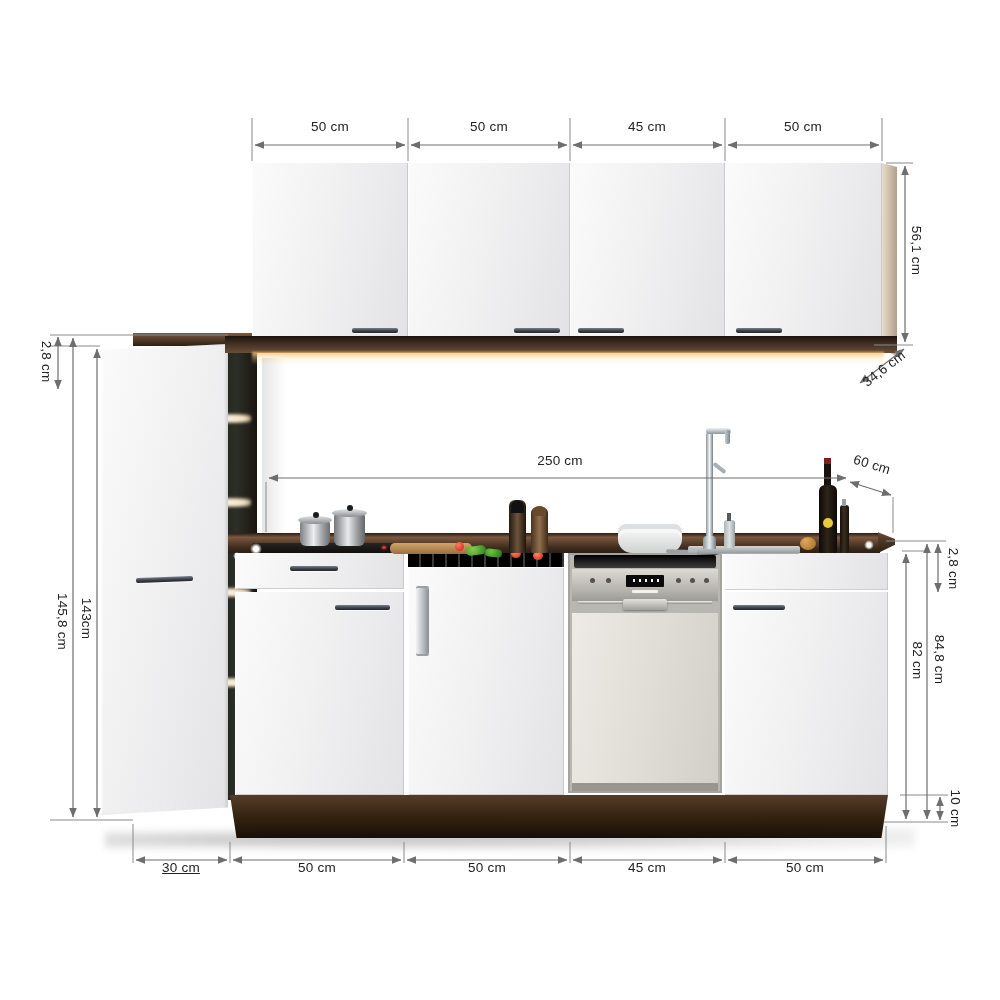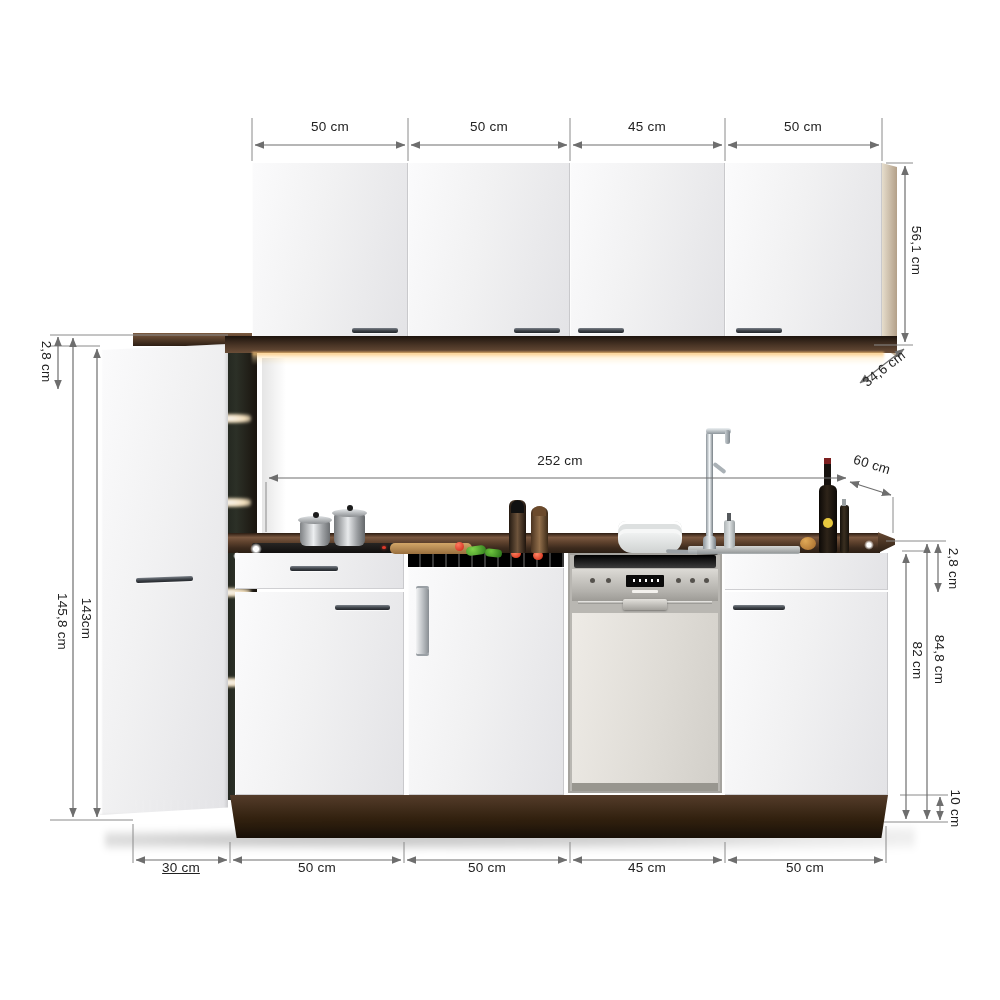--- a/index.html
+++ b/index.html
@@ -264,21 +264,21 @@
   <div class="lbl" style="left:647px;top:128px;">45 cm</div>
   <div class="lbl" style="left:803px;top:128px;">50 cm</div>
 
   <div class="lbl v" style="left:916px;top:252px;">56,1 cm</div>
   <div class="lbl dneg" style="left:884px;top:370px;">34,6 cm</div>
 
   <div class="lbl v" style="left:46px;top:363px;">2,8 cm</div>
   <div class="lbl v" style="left:62px;top:623px;">145,8 cm</div>
   <div class="lbl v" style="left:86px;top:620px;">143cm</div>
 
-  <div class="lbl" style="left:560px;top:462px;">252 cm</div>
+  <div class="lbl" style="left:560px;top:462px;">250 cm</div>
   <div class="lbl dpos" style="left:872px;top:466px;">60 cm</div>
 
   <div class="lbl v" style="left:953px;top:570px;">2,8 cm</div>
   <div class="lbl v" style="left:939px;top:661px;">84,8 cm</div>
   <div class="lbl v" style="left:917px;top:662px;">82 cm</div>
   <div class="lbl v" style="left:955px;top:810px;">10 cm</div>
 
   <div class="lbl" style="left:181px;top:869px;text-decoration:underline;">30 cm</div>
   <div class="lbl" style="left:317px;top:869px;">50 cm</div>
   <div class="lbl" style="left:487px;top:869px;">50 cm</div>

